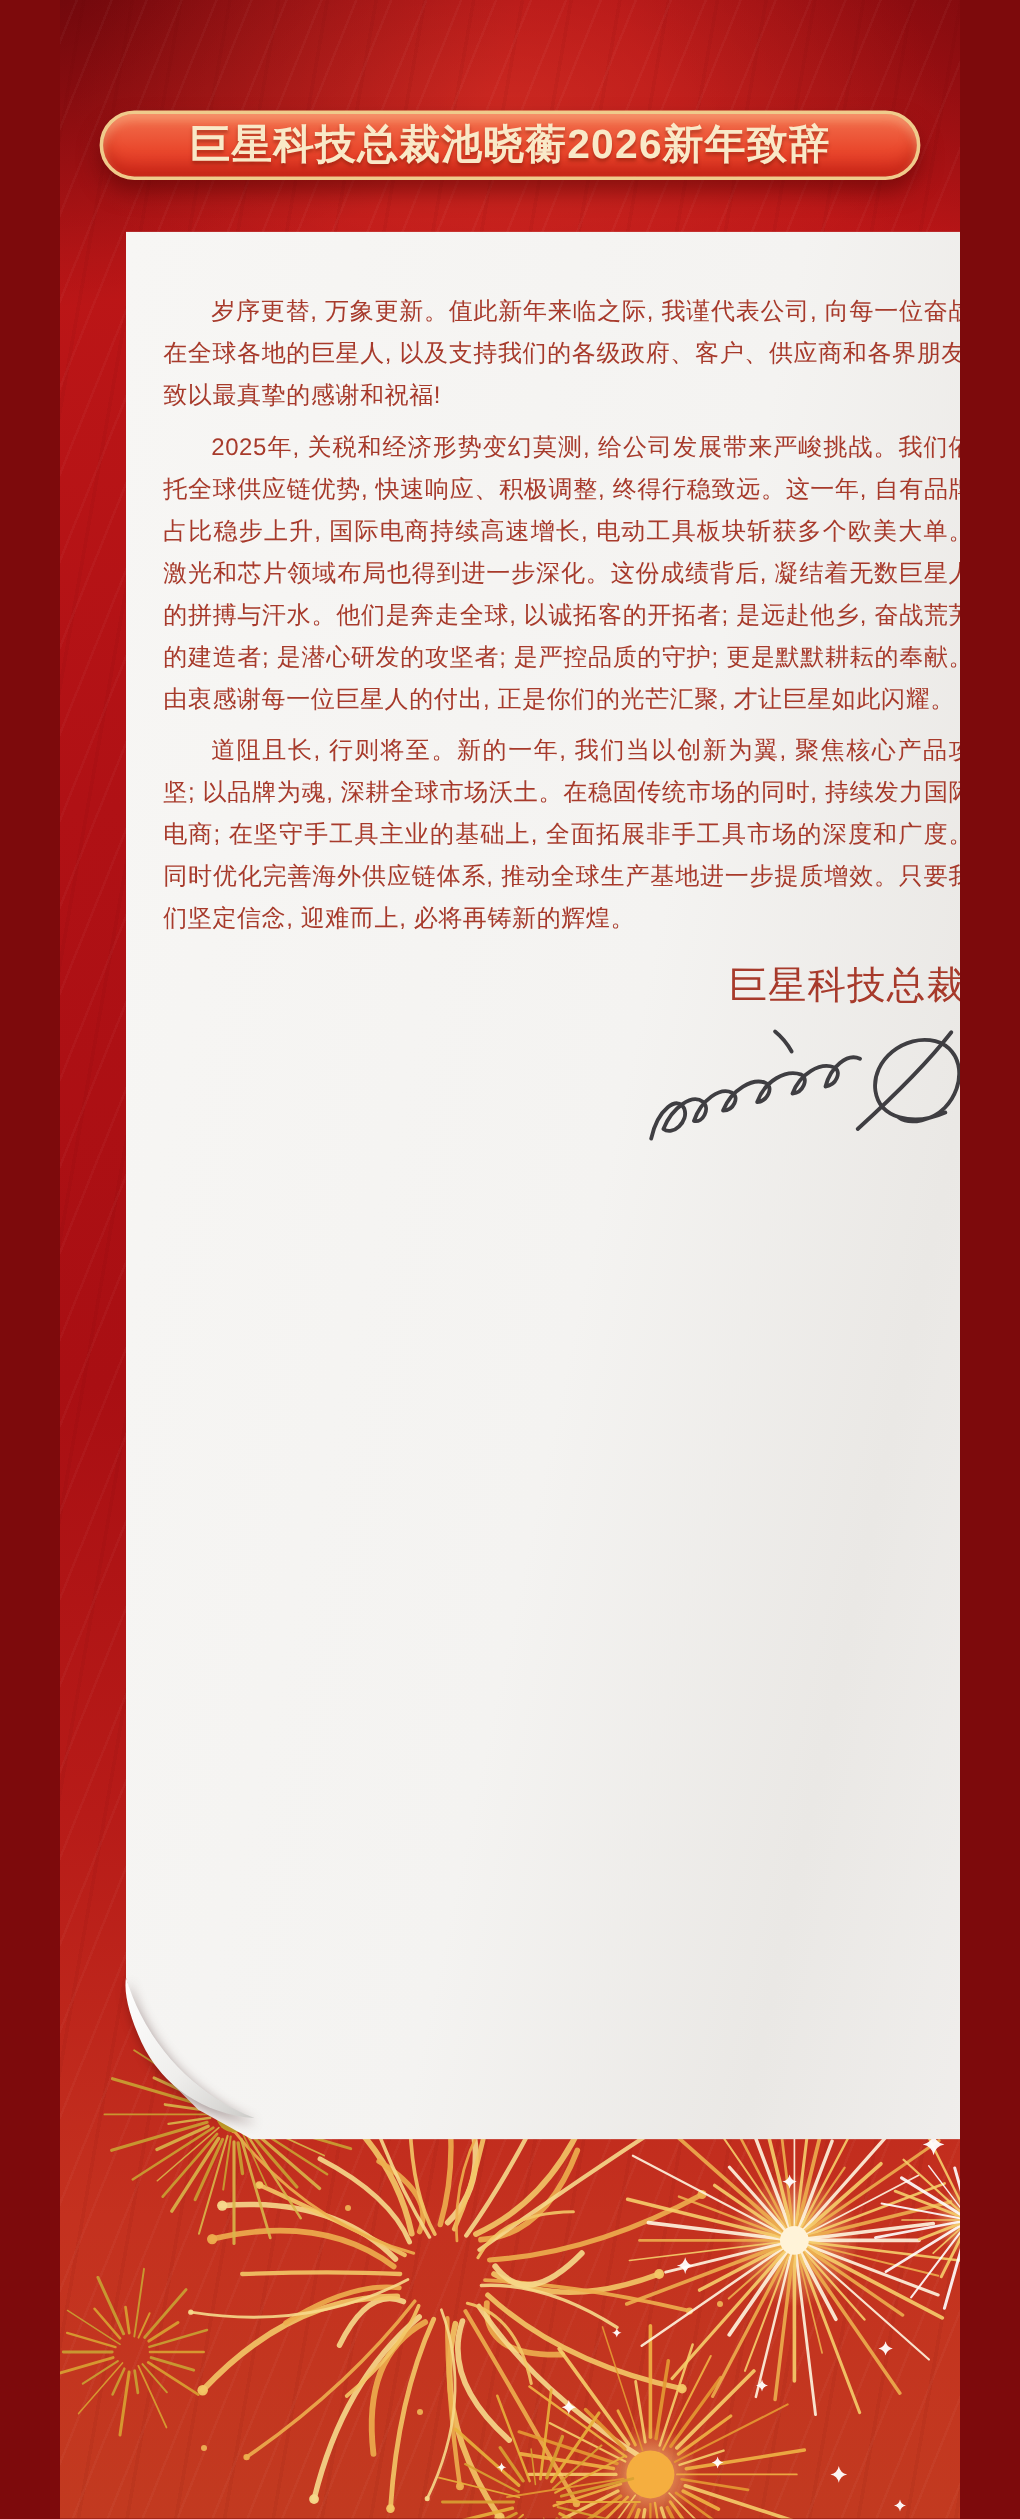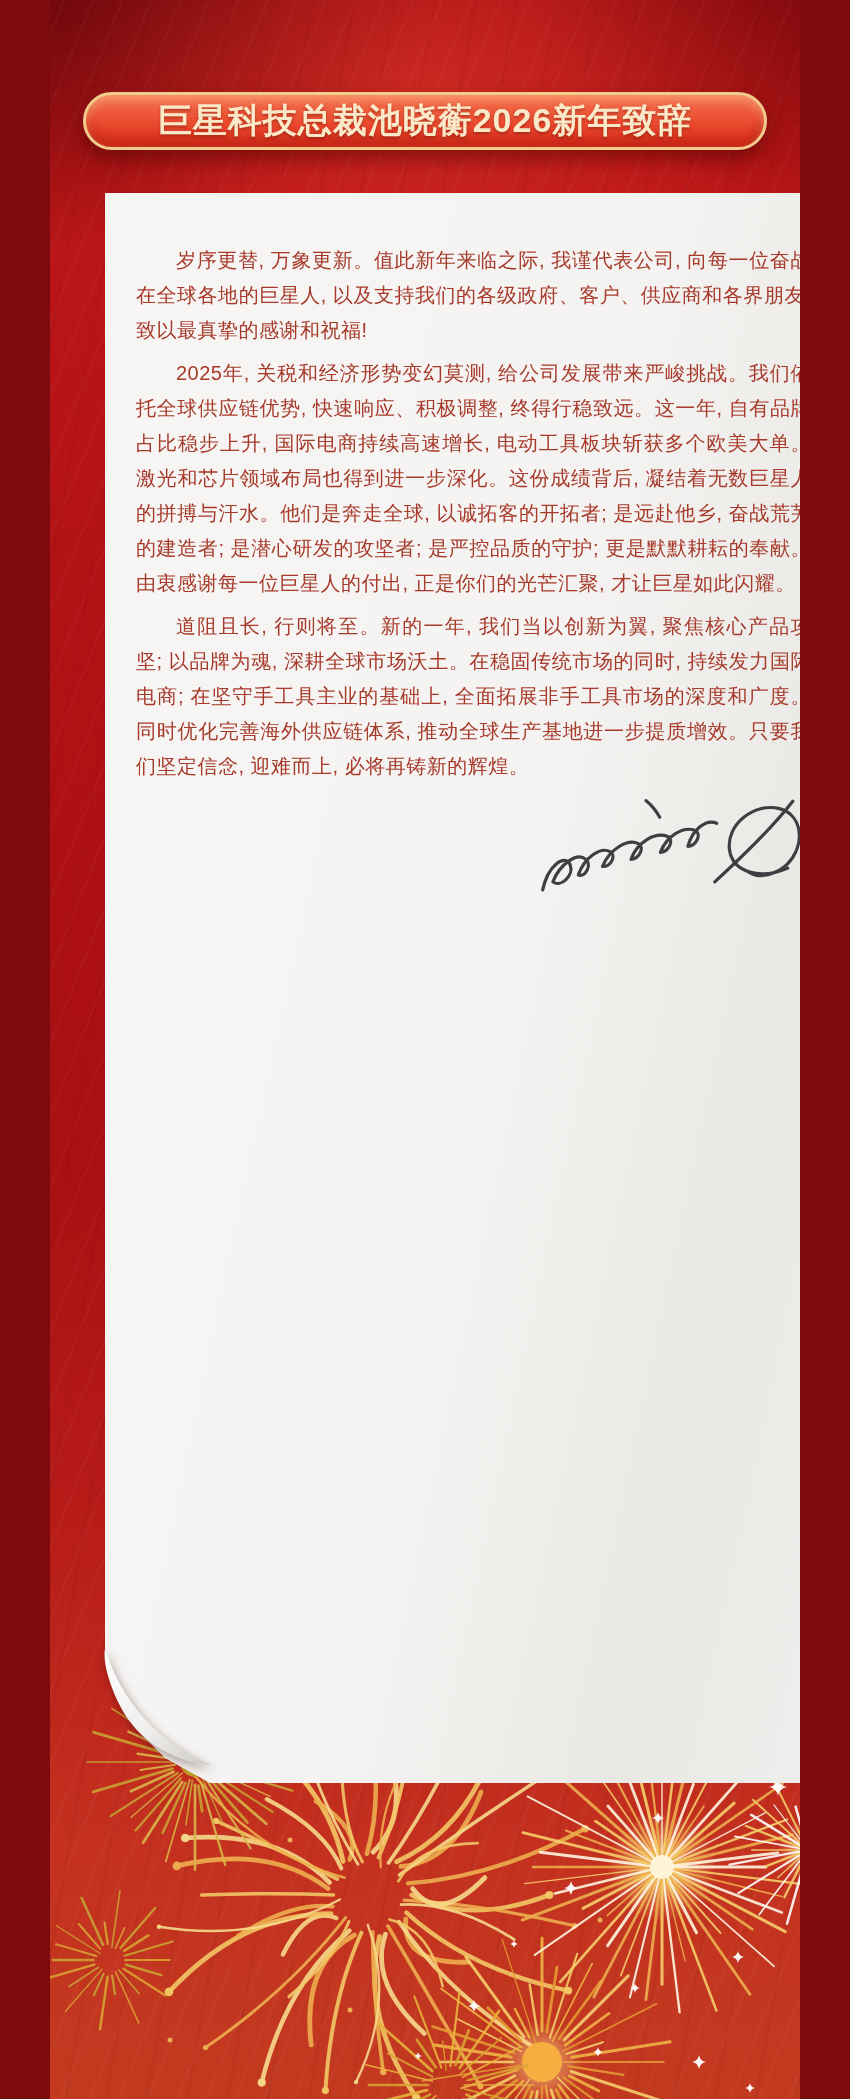--- a/index.html
+++ b/index.html
@@ -405,20 +405,21 @@
 
   <div class="banner">
     <span class="banner-title">巨星科技总裁池晓蘅2026新年致辞</span>
   </div>
 
   <div class="paper">
     <p class="letter-par">岁序更替, 万象更新。值此新年来临之际, 我谨代表公司, 向每一位奋战在全球各地的巨星人, 以及支持我们的各级政府、客户、供应商和各界朋友, 致以最真挚的感谢和祝福!</p>
     <p class="letter-par">2025年, 关税和经济形势变幻莫测, 给公司发展带来严峻挑战。我们依托全球供应链优势, 快速响应、积极调整, 终得行稳致远。这一年, 自有品牌占比稳步上升, 国际电商持续高速增长, 电动工具板块斩获多个欧美大单。激光和芯片领域布局也得到进一步深化。这份成绩背后, 凝结着无数巨星人的拼搏与汗水。他们是奔走全球, 以诚拓客的开拓者; 是远赴他乡, 奋战荒芜的建造者; 是潜心研发的攻坚者; 是严控品质的守护; 更是默默耕耘的奉献。由衷感谢每一位巨星人的付出, 正是你们的光芒汇聚, 才让巨星如此闪耀。</p>
     <p class="letter-par">道阻且长, 行则将至。新的一年, 我们当以创新为翼, 聚焦核心产品攻坚; 以品牌为魂, 深耕全球市场沃土。在稳固传统市场的同时, 持续发力国际电商; 在坚守手工具主业的基础上, 全面拓展非手工具市场的深度和广度。同时优化完善海外供应链体系, 推动全球生产基地进一步提质增效。只要我们坚定信念, 迎难而上, 必将再铸新的辉煌。</p>
 
+    <div class="signer">巨星科技总裁</div>
 
     <div class="sig-wrap">
       <svg width="280" height="112" viewBox="0 0 280 112">
         <g fill="none" stroke="#3F3E42" stroke-width="3.2" stroke-linecap="round" stroke-linejoin="round">
           <path d="M118 6 C123 11 127 17 130 24"></path>
           <path d="M6 84 C14 60 32 50 36 62 C39 73 24 84 17 77 C26 60 44 50 52 58 C58 64 50 76 43 73 C51 56 68 47 77 53 C83 57 77 68 68 67 C77 50 96 42 106 48 C112 52 106 63 97 63 C105 46 124 38 136 44 C142 48 136 59 127 59 C135 43 153 35 164 41 C170 45 164 56 155 56 C161 40 176 30 186 36"></path>
           <path d="M252 88 C224 97 197 87 196 64 C195 38 226 19 250 28 C273 37 272 67 252 84 C241 93 222 96 213 88"></path>
           <path d="M178 94 C208 72 240 47 264 22"></path>
         </g>
       </svg>

